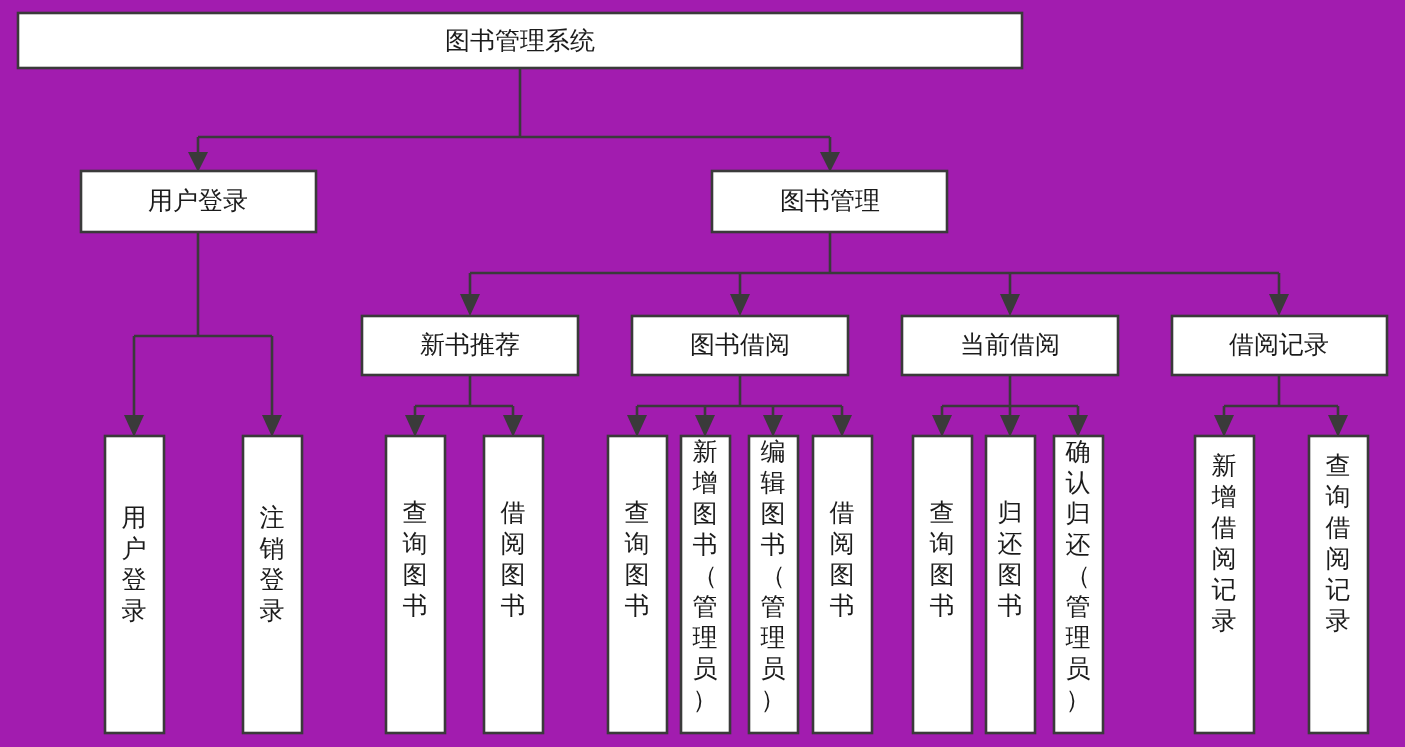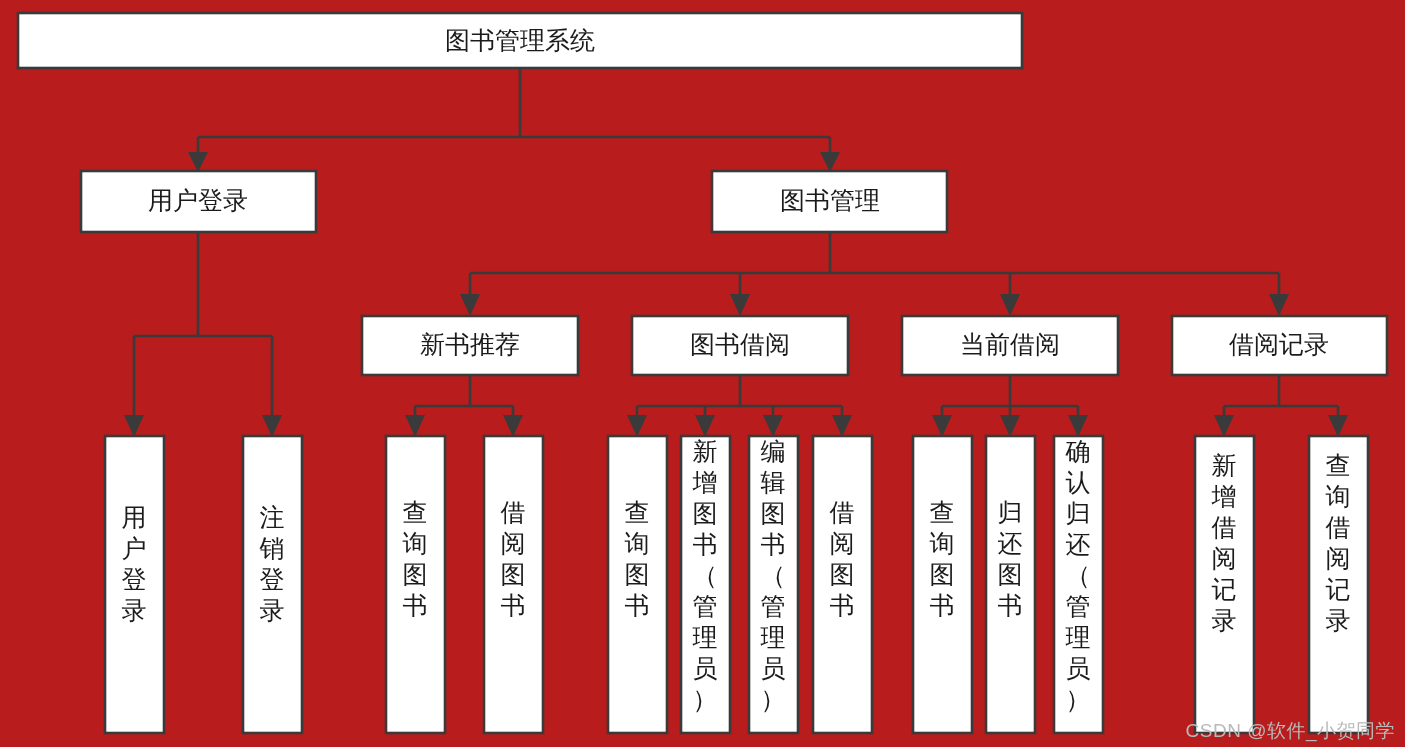--- a/index.html
+++ b/index.html
@@ -10,21 +10,21 @@
   body {
     width: 1405px;
     height: 747px;
     font-family: "Liberation Sans", "DejaVu Sans", sans-serif;
     overflow: hidden;
   }
   #diagram-root {
     position: relative;
     width: 1405px;
     height: 747px;
-    background: #b91c1c;
+    background: #a21caf;
     text-align: right;
   }
   svg.diagram-canvas {
     position: absolute;
     left: 0;
     top: 0;
     width: 1405px;
     height: 747px;
     display: block;
   }
@@ -226,14 +226,13 @@
       <rect class="node-box" x="1195" y="436" width="59" height="297"></rect>
       <text class="node-label-v" x="1224" y="474"><tspan x="1224" y="474">新</tspan><tspan x="1224" y="505">增</tspan><tspan x="1224" y="536">借</tspan><tspan x="1224" y="567">阅</tspan><tspan x="1224" y="598">记</tspan><tspan x="1224" y="629">录</tspan></text>
     </g>
     <g>
       <rect class="node-box" x="1309" y="436" width="59" height="297"></rect>
       <text class="node-label-v" x="1338" y="474"><tspan x="1338" y="474">查</tspan><tspan x="1338" y="505">询</tspan><tspan x="1338" y="536">借</tspan><tspan x="1338" y="567">阅</tspan><tspan x="1338" y="598">记</tspan><tspan x="1338" y="629">录</tspan></text>
     </g>
 
   </svg>
 
-  <div class="watermark-text">CSDN @软件_小贺同学</div>
 </div>
 
 </body></html>

